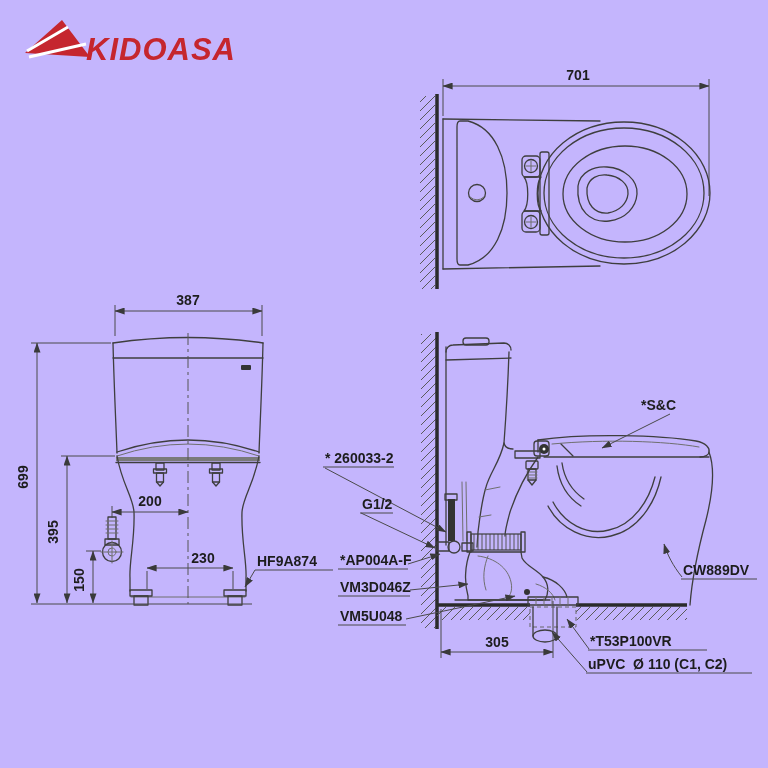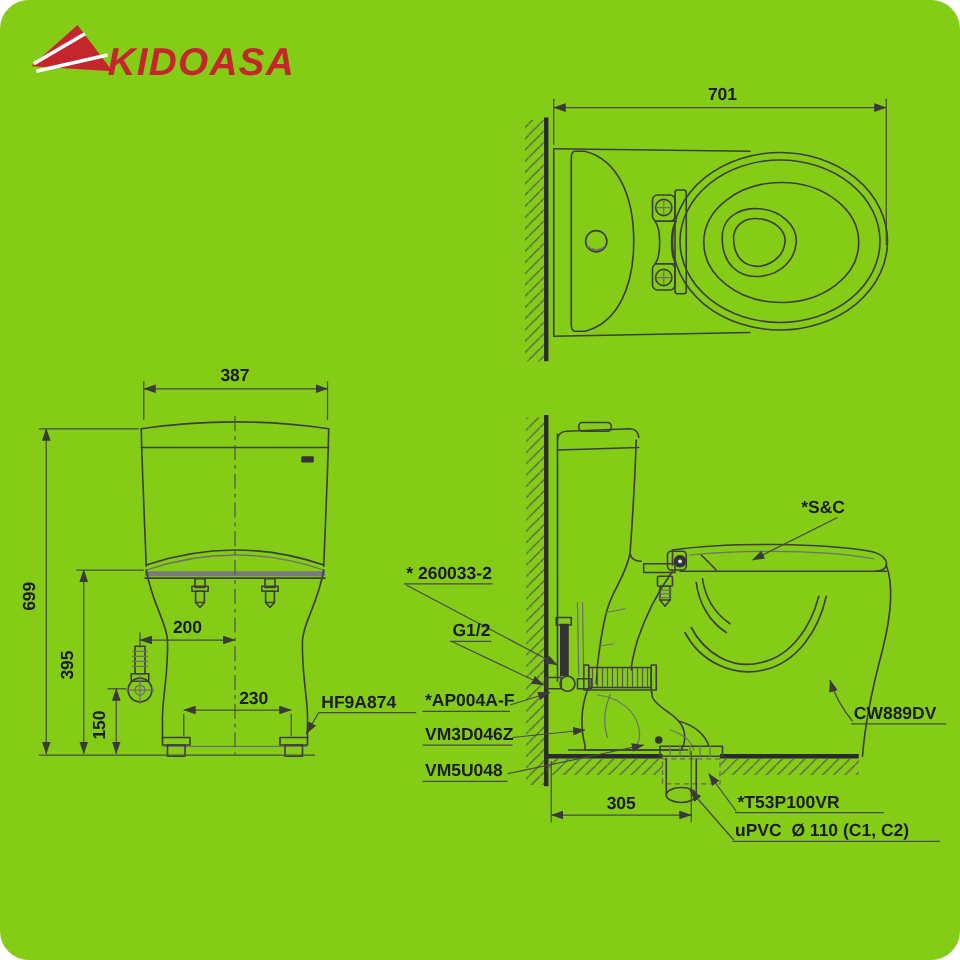--- a/index.html
+++ b/index.html
@@ -1,16 +1,16 @@
 <!DOCTYPE html>
 <html><head>
 <meta charset="utf-8">
 <style>
   html,body{margin:0;padding:0;background:#ffffff;}
-  #stage{position:relative;width:768px;height:768px;background:#84cc16;overflow:hidden;border-radius:23px;}
+  #stage{position:relative;width:768px;height:768px;background:#c4b5fd;overflow:hidden;}
   svg{position:absolute;left:0;top:0;}
   .s1{fill:none;stroke:#3e3e3e;stroke-width:1.3;stroke-linejoin:round;stroke-linecap:round}
   .s0{fill:none;stroke:#6f6f6f;stroke-width:1;stroke-linecap:round}
   .sthk{fill:none;stroke:#2b2b2b;stroke-width:3.5}
   .sdim{fill:none;stroke:#4a4a4a;stroke-width:1}
   .sdash{fill:none;stroke:#666;stroke-width:1;stroke-dasharray:4 3}
   .cl{fill:none;stroke:#555;stroke-width:1;stroke-dasharray:12 4 3 4}
   .dark{fill:#333;stroke:none}
   .t{font-family:"Liberation Sans",sans-serif;font-weight:600;font-size:14px;fill:#1d1d1d}
   .tm{text-anchor:middle}

